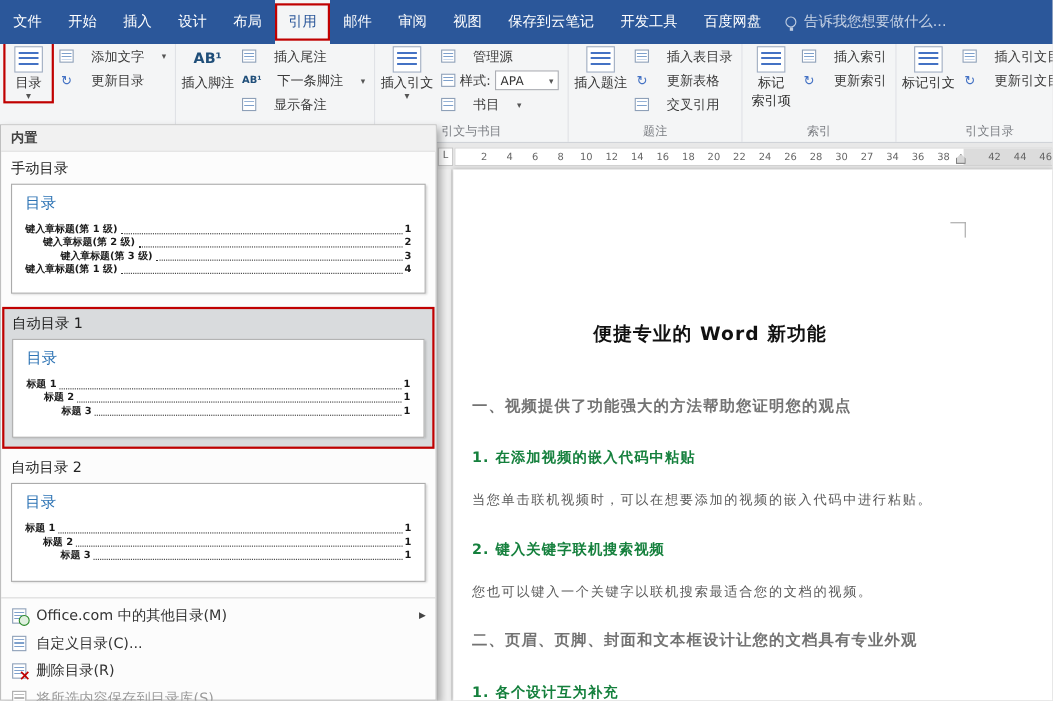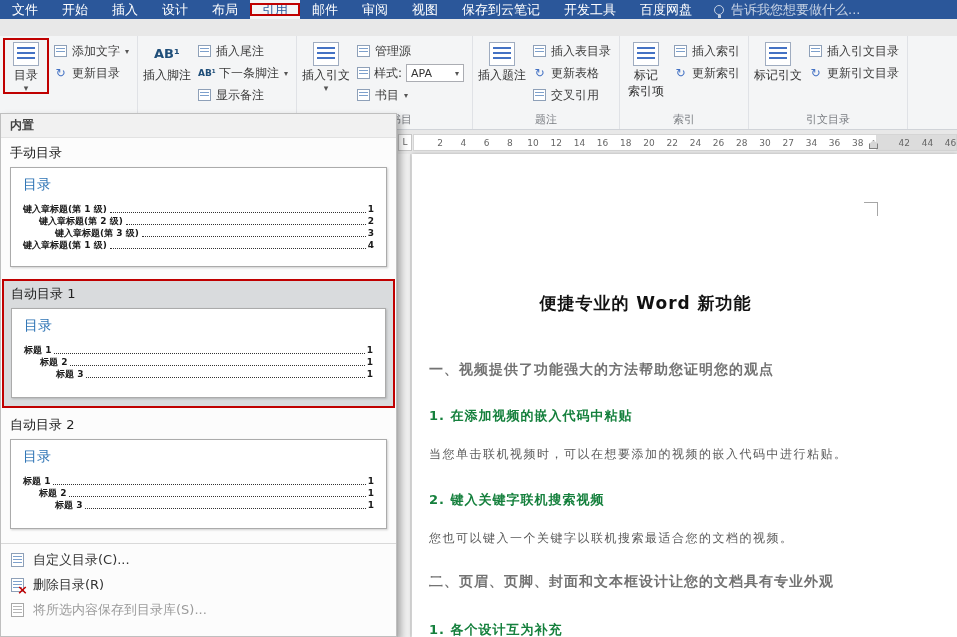--- a/index.html
+++ b/index.html
@@ -1,21 +1,21 @@
 <!DOCTYPE html>
 <html><head>
 <meta charset="utf-8">
 <style>
   * { margin:0; padding:0; box-sizing:border-box; }
   html,body { width:957px; height:637px; }
   body { position:relative; overflow:hidden; background:#e8e8e8;
          font-family:"DejaVu Sans","Liberation Sans",sans-serif; }
 
   
-  .tabbar { position:absolute; top:0; left:0; right:0; height:19px; background:#2b579a;
+  .tabbar { position:absolute; top:0; left:0; right:0; height:40px; background:#2b579a;
             display:flex; align-items:stretch; color:#fff; z-index:10; }
   .tabs { display:flex; align-items:stretch; }
   .tab { padding:0 12px; display:flex; align-items:center; font-size:13px; position:relative; white-space:nowrap; }
   .tab.active { background:#f4f5f6; color:#2b579a; }
   .tab.highlighted::after { content:''; position:absolute; inset:3px 0px; border:2px solid #c00000; pointer-events:none; }
   .tell-me { display:flex; align-items:center; gap:7px; margin-left:10px; color:rgba(255,255,255,.72); font-size:13px; }
   .bulb { width:10px; height:10px; border:1px solid rgba(255,255,255,.7); border-radius:50%; position:relative; }
   .bulb::after { content:''; position:absolute; left:3px; top:9px; width:3px; height:3px; background:rgba(255,255,255,.7); }
 
   
@@ -28,21 +28,21 @@
   .bigbtn .blabel { white-space:nowrap; line-height:14px; text-align:center; }
   .bigbtn.hl { border:2px solid #c00000; padding:2px 1px 0; }
   .darr { font-size:9px; color:#555; line-height:8px; }
   .bicon { width:26px; height:24px; background:#fff; border:1px solid #9facc0; position:relative; flex:none; }
   .bicon::before { content:''; position:absolute; inset:4px 3px; 
                    background:repeating-linear-gradient(to bottom,#4472c4 0 2px,transparent 2px 5px); }
   .bicon.ab-icon { background:none; border:none; }
   .bicon.ab-icon::before { display:none; }
   .ab-text { font-size:13px; font-weight:bold; color:#1f4e79; line-height:24px; }
   .smallcol { display:flex; flex-direction:column; padding-top:2px; }
-  .smallbtn { display:flex; align-items:center; gap:5px; height:22px; font-size:12px; color:#3b3b3b; padding:0 5px; white-space:nowrap; }
+  .smallbtn { display:flex; align-items:center; gap:16px; height:22px; font-size:12px; color:#3b3b3b; padding:0 5px; white-space:nowrap; }
   .darr2 { font-size:8px; color:#555; }
   .sicon { width:13px; height:12px; flex:none; position:relative; }
   .si-doc { background:#fff; border:1px solid #8ea0b8; }
   .si-doc::before { content:''; position:absolute; inset:2px 1px; 
                     background:repeating-linear-gradient(to bottom,#7da0cc 0 1px,transparent 1px 3px); }
   .si-refresh { border:none; color:#4472c4; font-size:12px; line-height:12px; text-align:center; }
   .si-ab { font-size:9px; font-weight:bold; color:#1f4e79; line-height:12px; text-align:center; width:16px; }
   .style-row { gap:4px; }
   .style-select { display:flex; align-items:center; justify-content:space-between; width:58px; height:18px;
                   border:1px solid #abadb3; background:#fff; font-size:11px; padding:0 4px; color:#333; }
@@ -424,20 +424,25 @@
             <span class="toc-text">标题 3</span>
             <span class="toc-dots"></span>
             <span class="toc-page">1</span>
           </div>
         </div>
     </div>
   </div>
 
   <div class="menu-items">
 
+      <div class="menu-item submenu">
+        <span class="mi-icon office-toc-icon"></span>
+        <span>Office.com 中的其他目录(M)</span>
+        <span class="sub-arrow">▶</span>
+      </div>
 
       <div class="menu-item">
         <span class="mi-icon custom-toc-icon"></span>
         <span>自定义目录(C)...</span>
 
       </div>
 
       <div class="menu-item">
         <span class="mi-icon delete-toc-icon"></span>
         <span>删除目录(R)</span>

